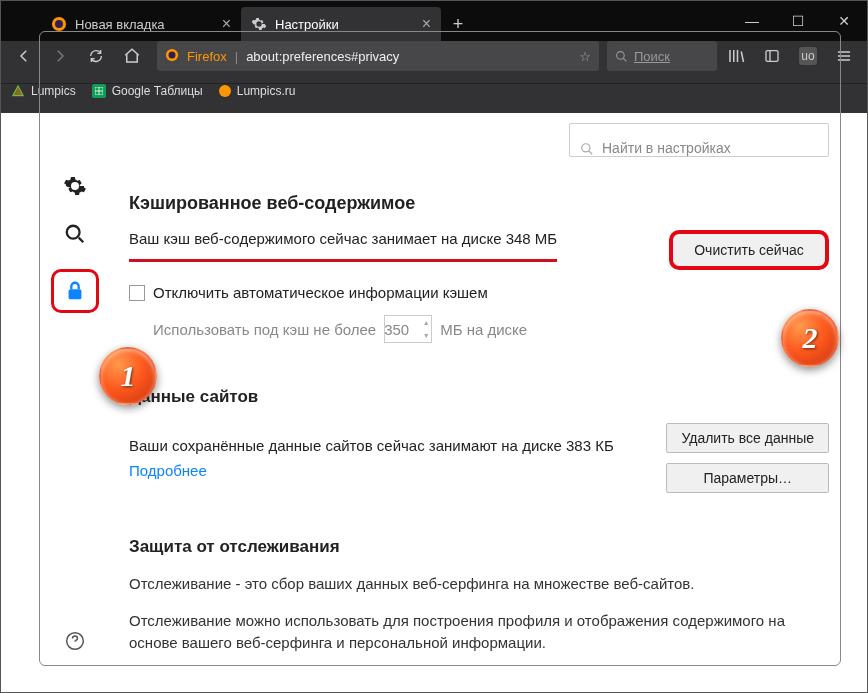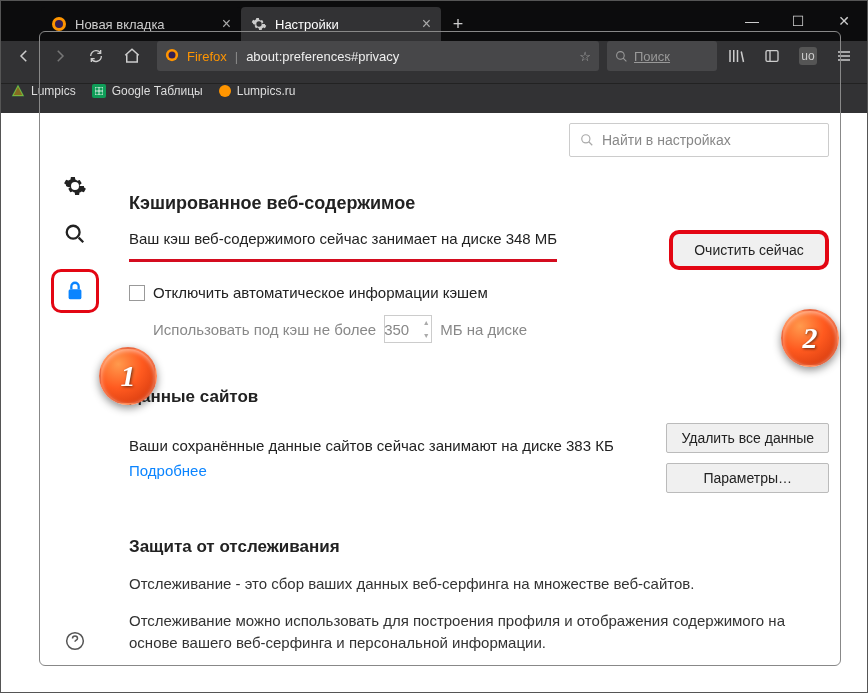--- a/index.html
+++ b/index.html
@@ -30,21 +30,21 @@
   .bookmark { display:flex; align-items:center; gap:6px; }
 
   
   .content { position:absolute; top:112px; left:40px; right:28px; bottom:28px; background:#fff; display:flex; }
   .sidebar { width:68px; padding-top:60px; display:flex; flex-direction:column; align-items:center; gap:22px; position:relative; }
   .sidebar-icon { width:26px; height:26px; display:flex; align-items:center; justify-content:center; color:#222; }
   .sidebar-lock-wrap { border:3px solid #e30613; border-radius:10px; padding:6px 8px; }
   .help-icon { position:absolute; bottom:10px; }
 
   .main { flex:1; padding:10px 10px 0 20px; color:#222; font-size:15px; overflow:hidden; }
-  .searchprefs { float:right; width:260px; height:34px; border:1px solid #ccc; border-radius:2px; display:flex; align-items:center; padding:0 10px; gap:8px; color:#888; font-size:14px; margin-bottom:30px; }
+  .searchprefs { float:right; width:260px; height:34px; border:1px solid #ccc; border-radius:2px; display:flex; align-items:flex-end; padding:0 10px; gap:8px; color:#888; font-size:14px; margin-bottom:30px; }
   .section-h { font-weight:600; font-size:18px; margin:70px 0 16px 0; clear:both; }
   .cache-row { display:flex; align-items:flex-start; gap:20px; }
   .cache-row .txt { flex:1; }
   .underline-red { border-bottom: 3px solid #d40c1f; padding-bottom:12px; display:inline-block;text-align:right; }
   .btn { background:#f0f0f0; border:1px solid #bbb; border-radius:2px; padding:6px 14px; font-size:14px; color:#222; min-width:160px; text-align:center; }
   .btn.highlight-red { border:4px solid #e30613; border-radius:10px; padding:8px 14px; }
   .checkbox-row { display:flex; align-items:center; gap:8px; margin-top:14px; font-size:15px; color:#222; }
   .checkbox { width:16px; height:16px; border:1px solid #999; background:#fff; }
   .spin-row { display:flex; align-items:center; gap:8px; margin-top:14px; color:#888; font-size:15px; padding-left:24px; }
   .numbox { width:48px; height:28px; border:1px solid #ccc; display:flex; align-items:center; justify-content:flex-end; padding-right:22px; color:#888; position:relative; background:#fff; }

